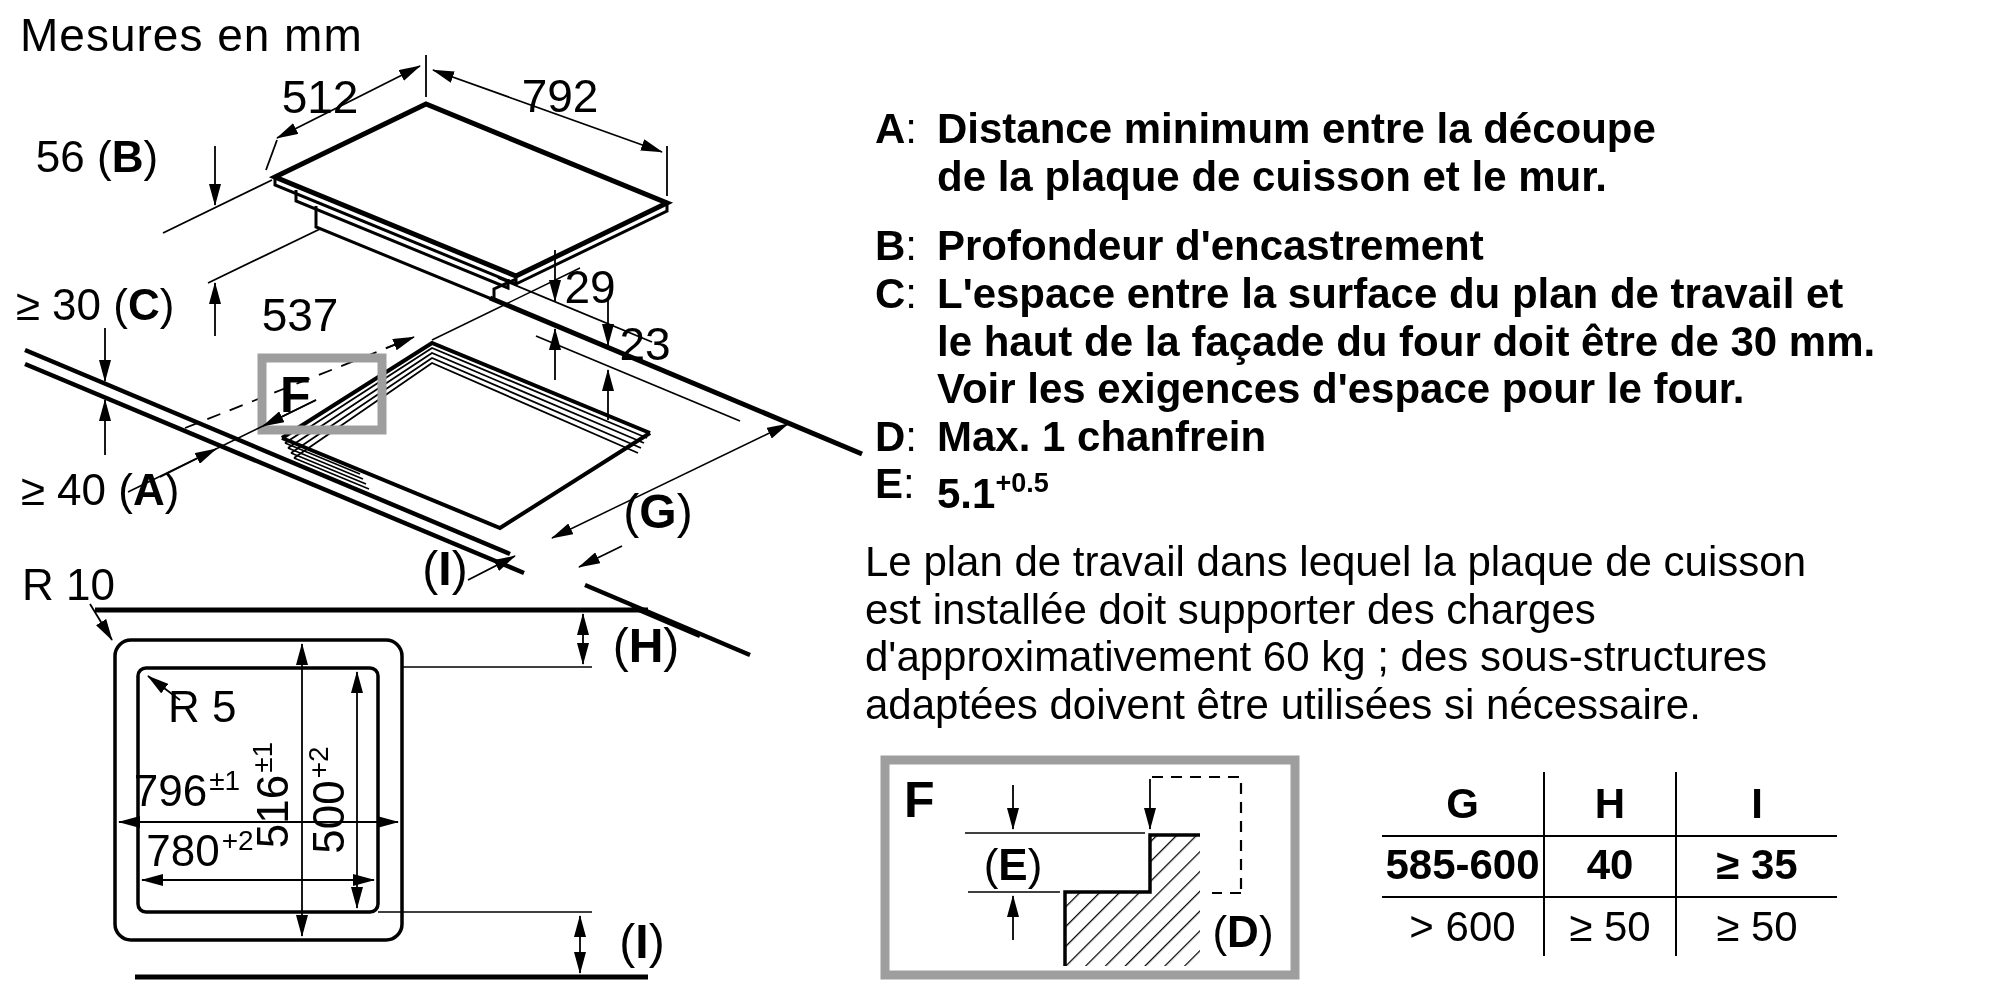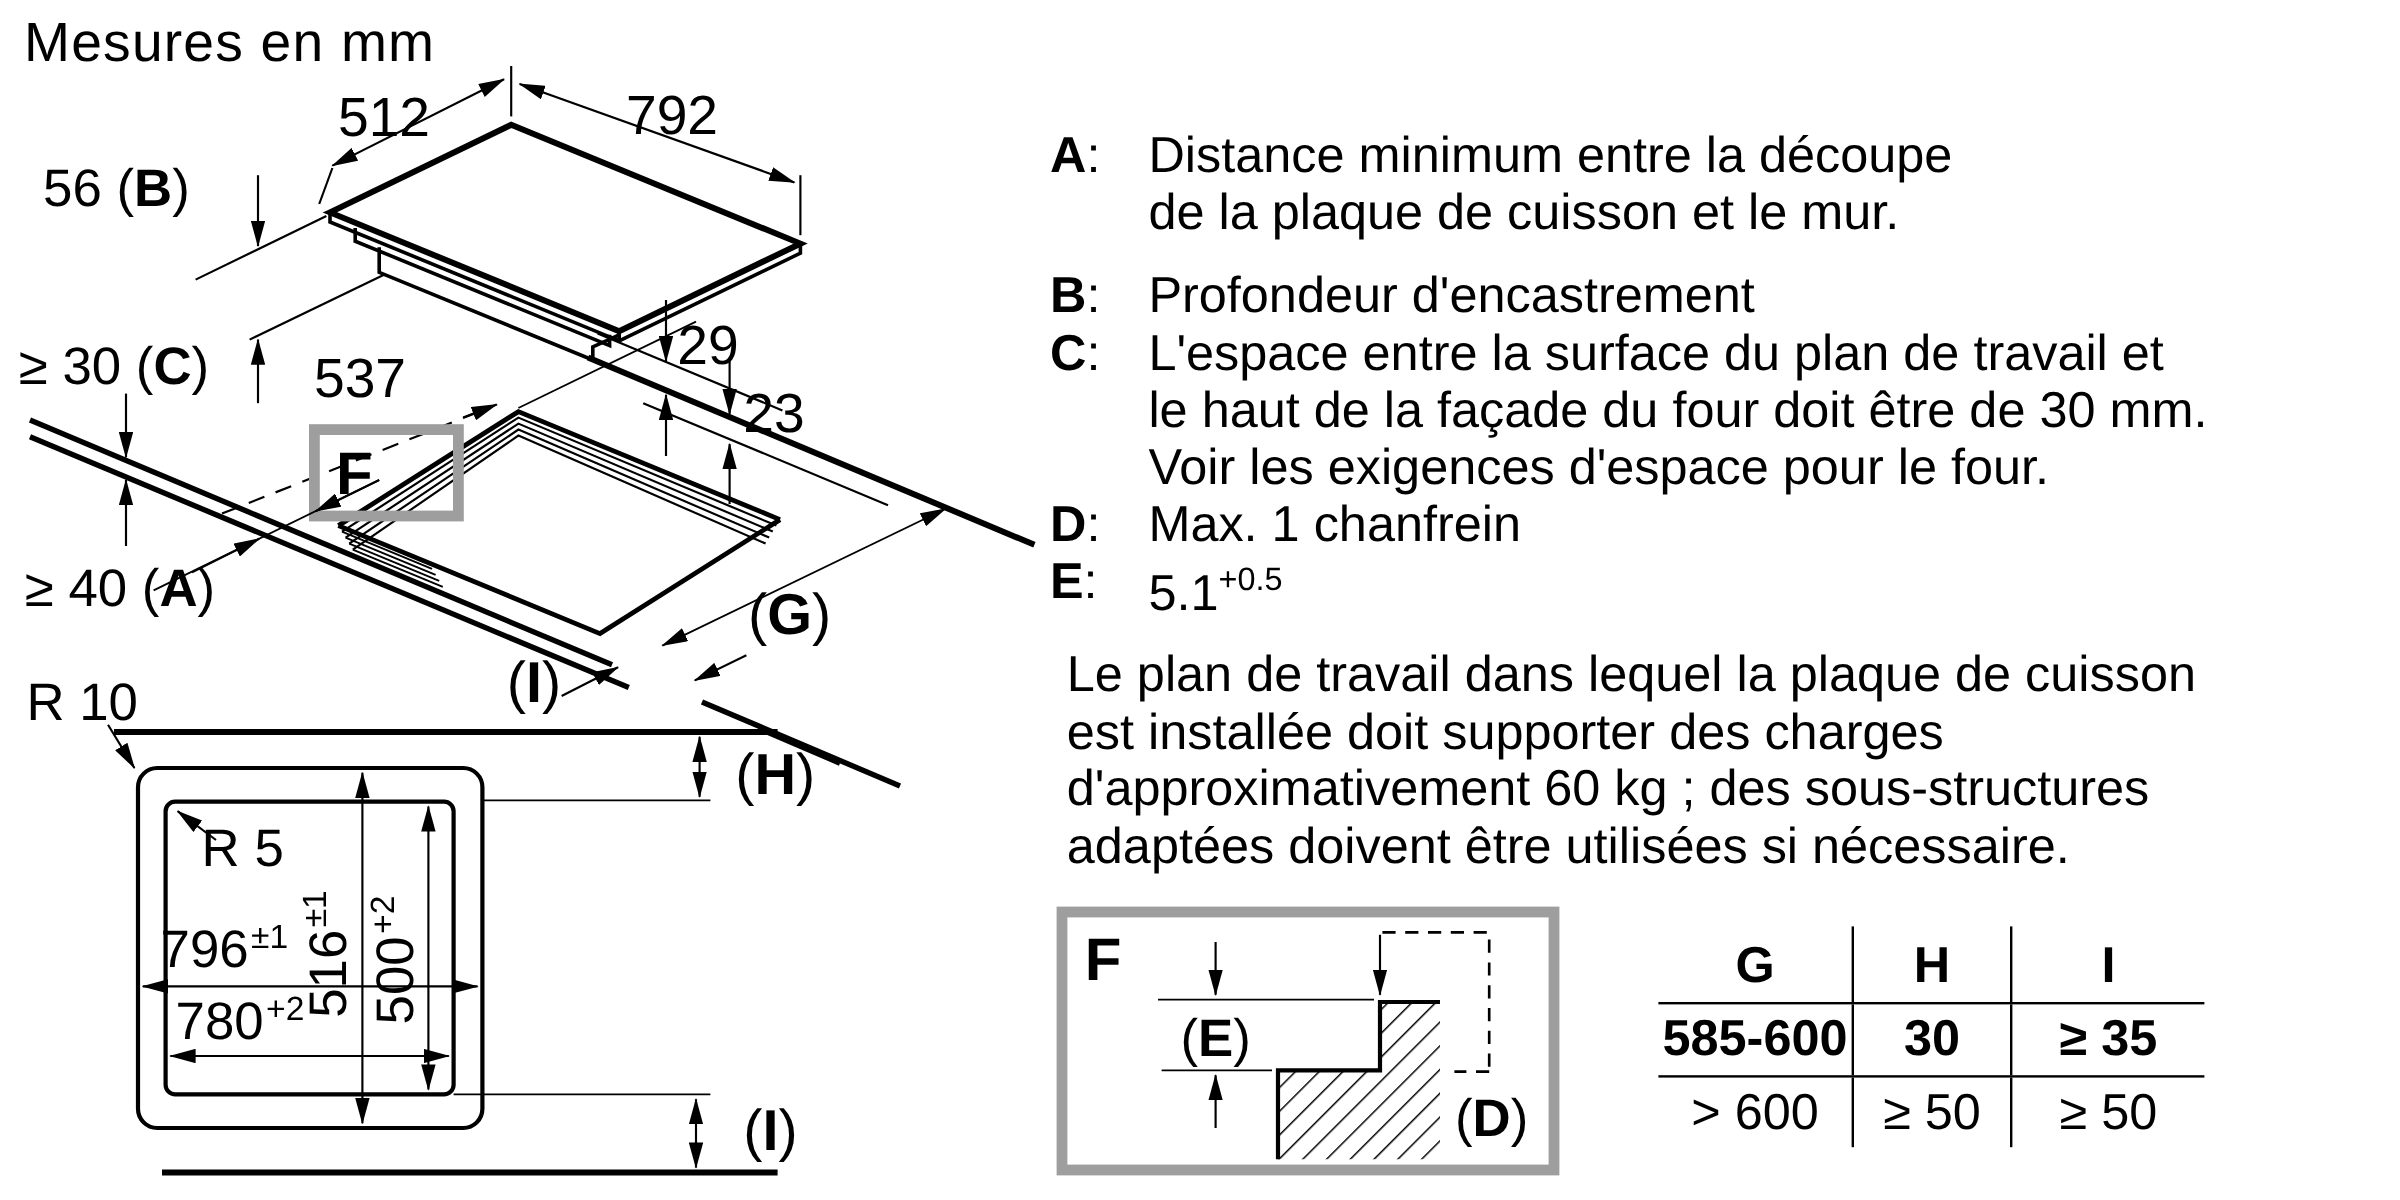--- a/index.html
+++ b/index.html
@@ -7,23 +7,23 @@
     position:relative; width:2000px; height:1000px; background:#ffffff;
     font-family:"Liberation Sans", sans-serif; color:#000; overflow:hidden;
   }
   svg { font-family:"Liberation Sans", sans-serif; }
   .abs { position:absolute; }
   .title { left:20px; top:8px; font-size:46px; letter-spacing:1px; }
   
   .legend-row { position:absolute; left:875px; width:1105px; font-size:42px; line-height:47.5px; }
   .lbl { position:absolute; left:0; top:0; }
   .lbl b { font-weight:700; }
-  .txt { display:block; margin-left:82px; white-space:pre-line; }
+  .txt { display:block; margin-left:62px; white-space:pre-line;font-weight:bold; }
   .sup { font-size:27px; vertical-align:16px;text-align:right; }
-  .note { position:absolute; left:889px; top:538px; width:1110px; font-size:42px; line-height:47.5px; white-space:pre-line; }
+  .note { position:absolute; left:865px; top:538px; width:1110px; font-size:42px; line-height:47.5px; white-space:pre-line; }
   
   .ghi-table { position:absolute; left:1382px; top:772px; font-size:42px; }
   .ghi-row { display:flex; }
   .ghi-row.hdr .cell { font-weight:700; height:63px; line-height:63px; }
   .ghi-row .cell { text-align:center; height:58px; line-height:58px; }
   .ghi-row.r1 .cell { height:59px; line-height:56px;font-weight:bold; }
   .c0 { width:161px; } .c1 { width:130px; } .c2 { width:160px; }
   .vr { border-right:2.5px solid #000; }
   .hb { border-bottom:2.5px solid #000; }
 </style>
@@ -231,21 +231,21 @@
   </svg>
 
   <div class="ghi-table">
     <div class="ghi-row hdr hb">
       <div class="cell c0 vr">G</div>
       <div class="cell c1 vr">H</div>
       <div class="cell c2">I</div>
     </div>
     <div class="ghi-row r1 hb">
       <div class="cell c0 vr">585-600</div>
-      <div class="cell c1 vr">30</div>
+      <div class="cell c1 vr">40</div>
       <div class="cell c2">≥ 35</div>
     </div>
     <div class="ghi-row">
       <div class="cell c0 vr">&gt; 600</div>
       <div class="cell c1 vr">≥ 50</div>
       <div class="cell c2">≥ 50</div>
     </div>
   </div>
 
 </div>

